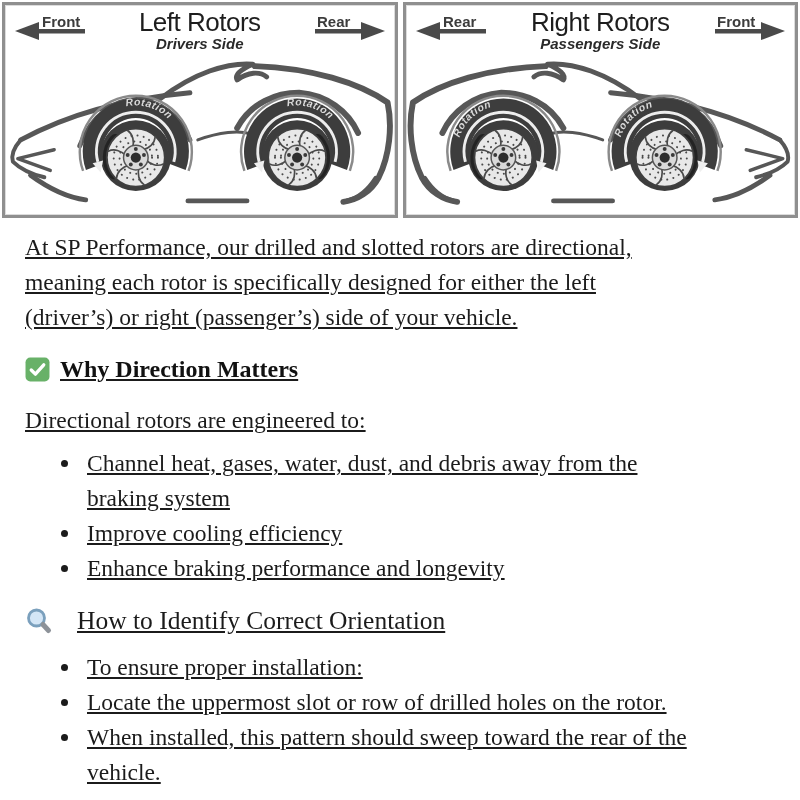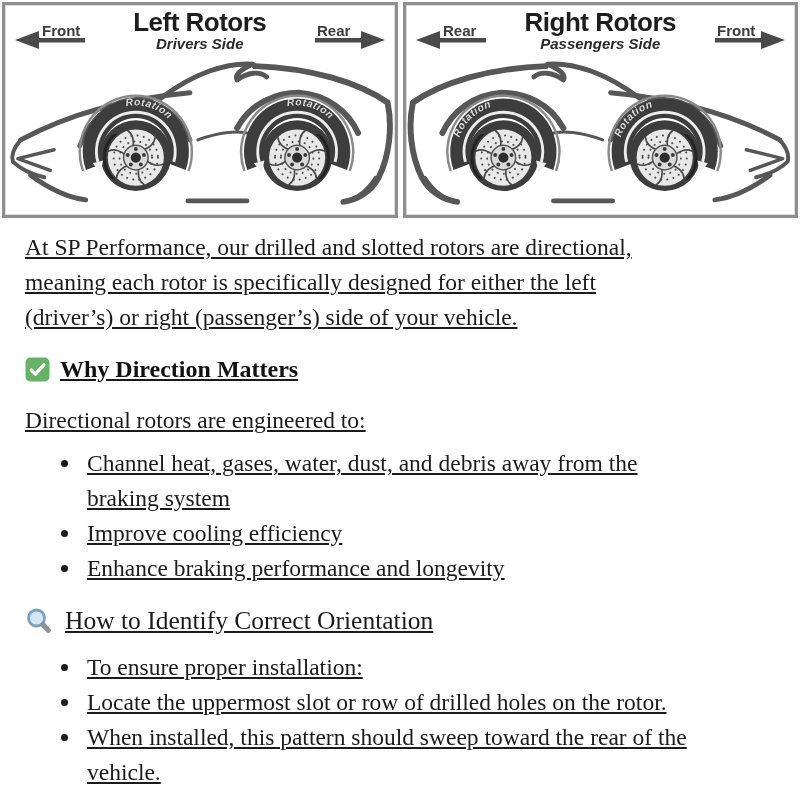--- a/index.html
+++ b/index.html
@@ -6,37 +6,37 @@
   html,body { background:#ffffff; }
   .page { width:800px; height:800px; background:#fff; overflow:hidden;
           font-family:"Liberation Serif","DejaVu Serif",serif; color:#1b1b1b; }
 
   
   .diagram { display:flex; gap:5px; padding:2px 2px 0 2px; height:218px; }
   .panel { flex:1; border:3px solid #8f8f8f; box-shadow: inset 0 0 0 1px #dcdcdc;
            position:relative; background:#fff; overflow:hidden; }
   .panel-titles { position:absolute; top:3px; left:0; width:100%; text-align:center;
                   font-family:"Liberation Sans","DejaVu Sans",sans-serif; }
-  .panel-title { font-weight:bold; font-size:26px; letter-spacing:-0.5px; color:#1d1d1d; line-height:28px;}
+  .panel-title { font-weight:normal; font-size:26px; letter-spacing:-0.5px; color:#1d1d1d; line-height:28px;}
   .panel-subtitle { font-weight:bold; font-style:italic; font-size:15px; color:#2a2a2a; line-height:16px;}
-  .dir { position:absolute; top:17px; }
+  .dir { position:absolute; top:8px; }
   .dir-left  { left:10px; }
   .dir-right { right:10px; }
   .car { position:absolute; left:0; bottom:2px; width:100%; height:158px; }
   .dirsvg text { font-family:"Liberation Sans","DejaVu Sans",sans-serif;
                  font-weight:bold; font-size:15px; fill:#3c3c3c; }
   .rot { font-family:"Liberation Sans","DejaVu Sans",sans-serif; font-weight:bold;
          font-style:italic; font-size:10.5px; fill:#dadada; letter-spacing:.6px; }
 
   
   .article { padding:0 10px 0 25px;text-decoration:underline; }
   .intro { margin-top:12px; font-size:23.5px; line-height:35px; white-space:pre-line; }
   .h-bold { margin-top:21px; display:flex; align-items:center; gap:10px;
             font-size:24px; font-weight:bold; color:#111; }
-  .h-reg  { margin-top:20px; display:flex; align-items:center; gap:12px;
+  .h-reg  { margin-top:20px; display:flex; align-items:center; gap:24px;
             font-size:25.5px; font-weight:normal; color:#1b1b1b; }
   .h-bold svg, .h-reg svg { flex:0 0 auto; }
   .lead { margin-top:20px; font-size:23.5px; line-height:35px; }
   .article ul { margin-top:8px; list-style:disc outside; padding-left:57px; }
   .article li { padding-left:5px; font-size:23.5px; line-height:35px; white-space:pre-line; }
   .article ul.second { margin-top:14px; }
 </style>
 </head>
 <body>
 

